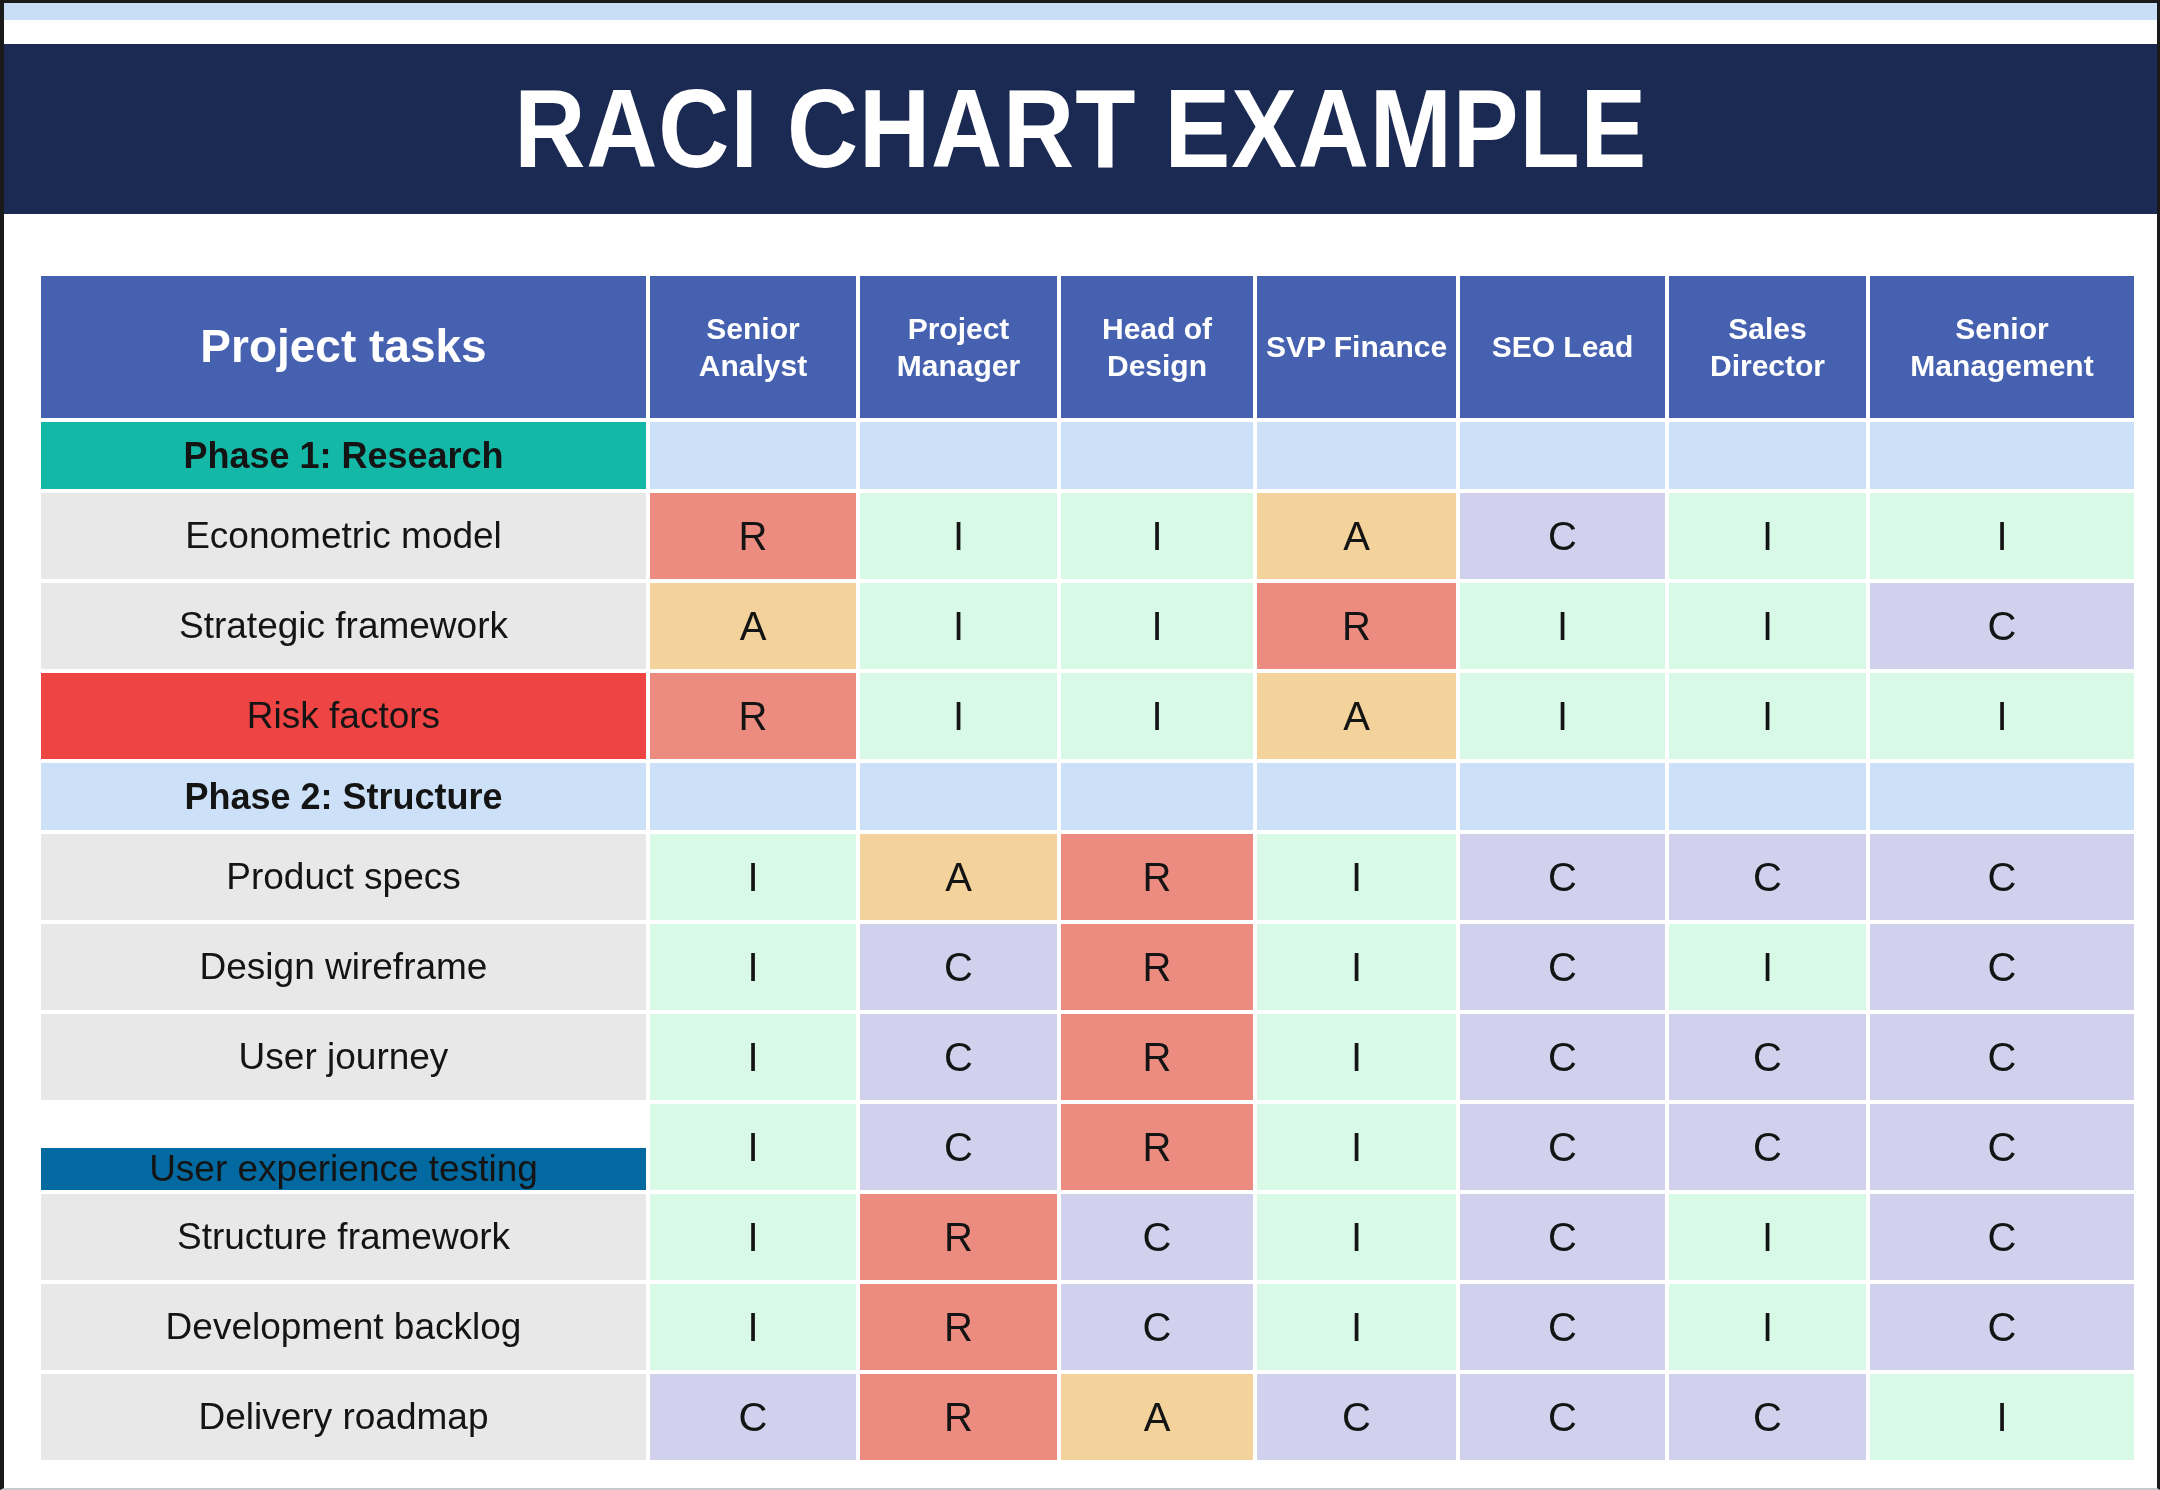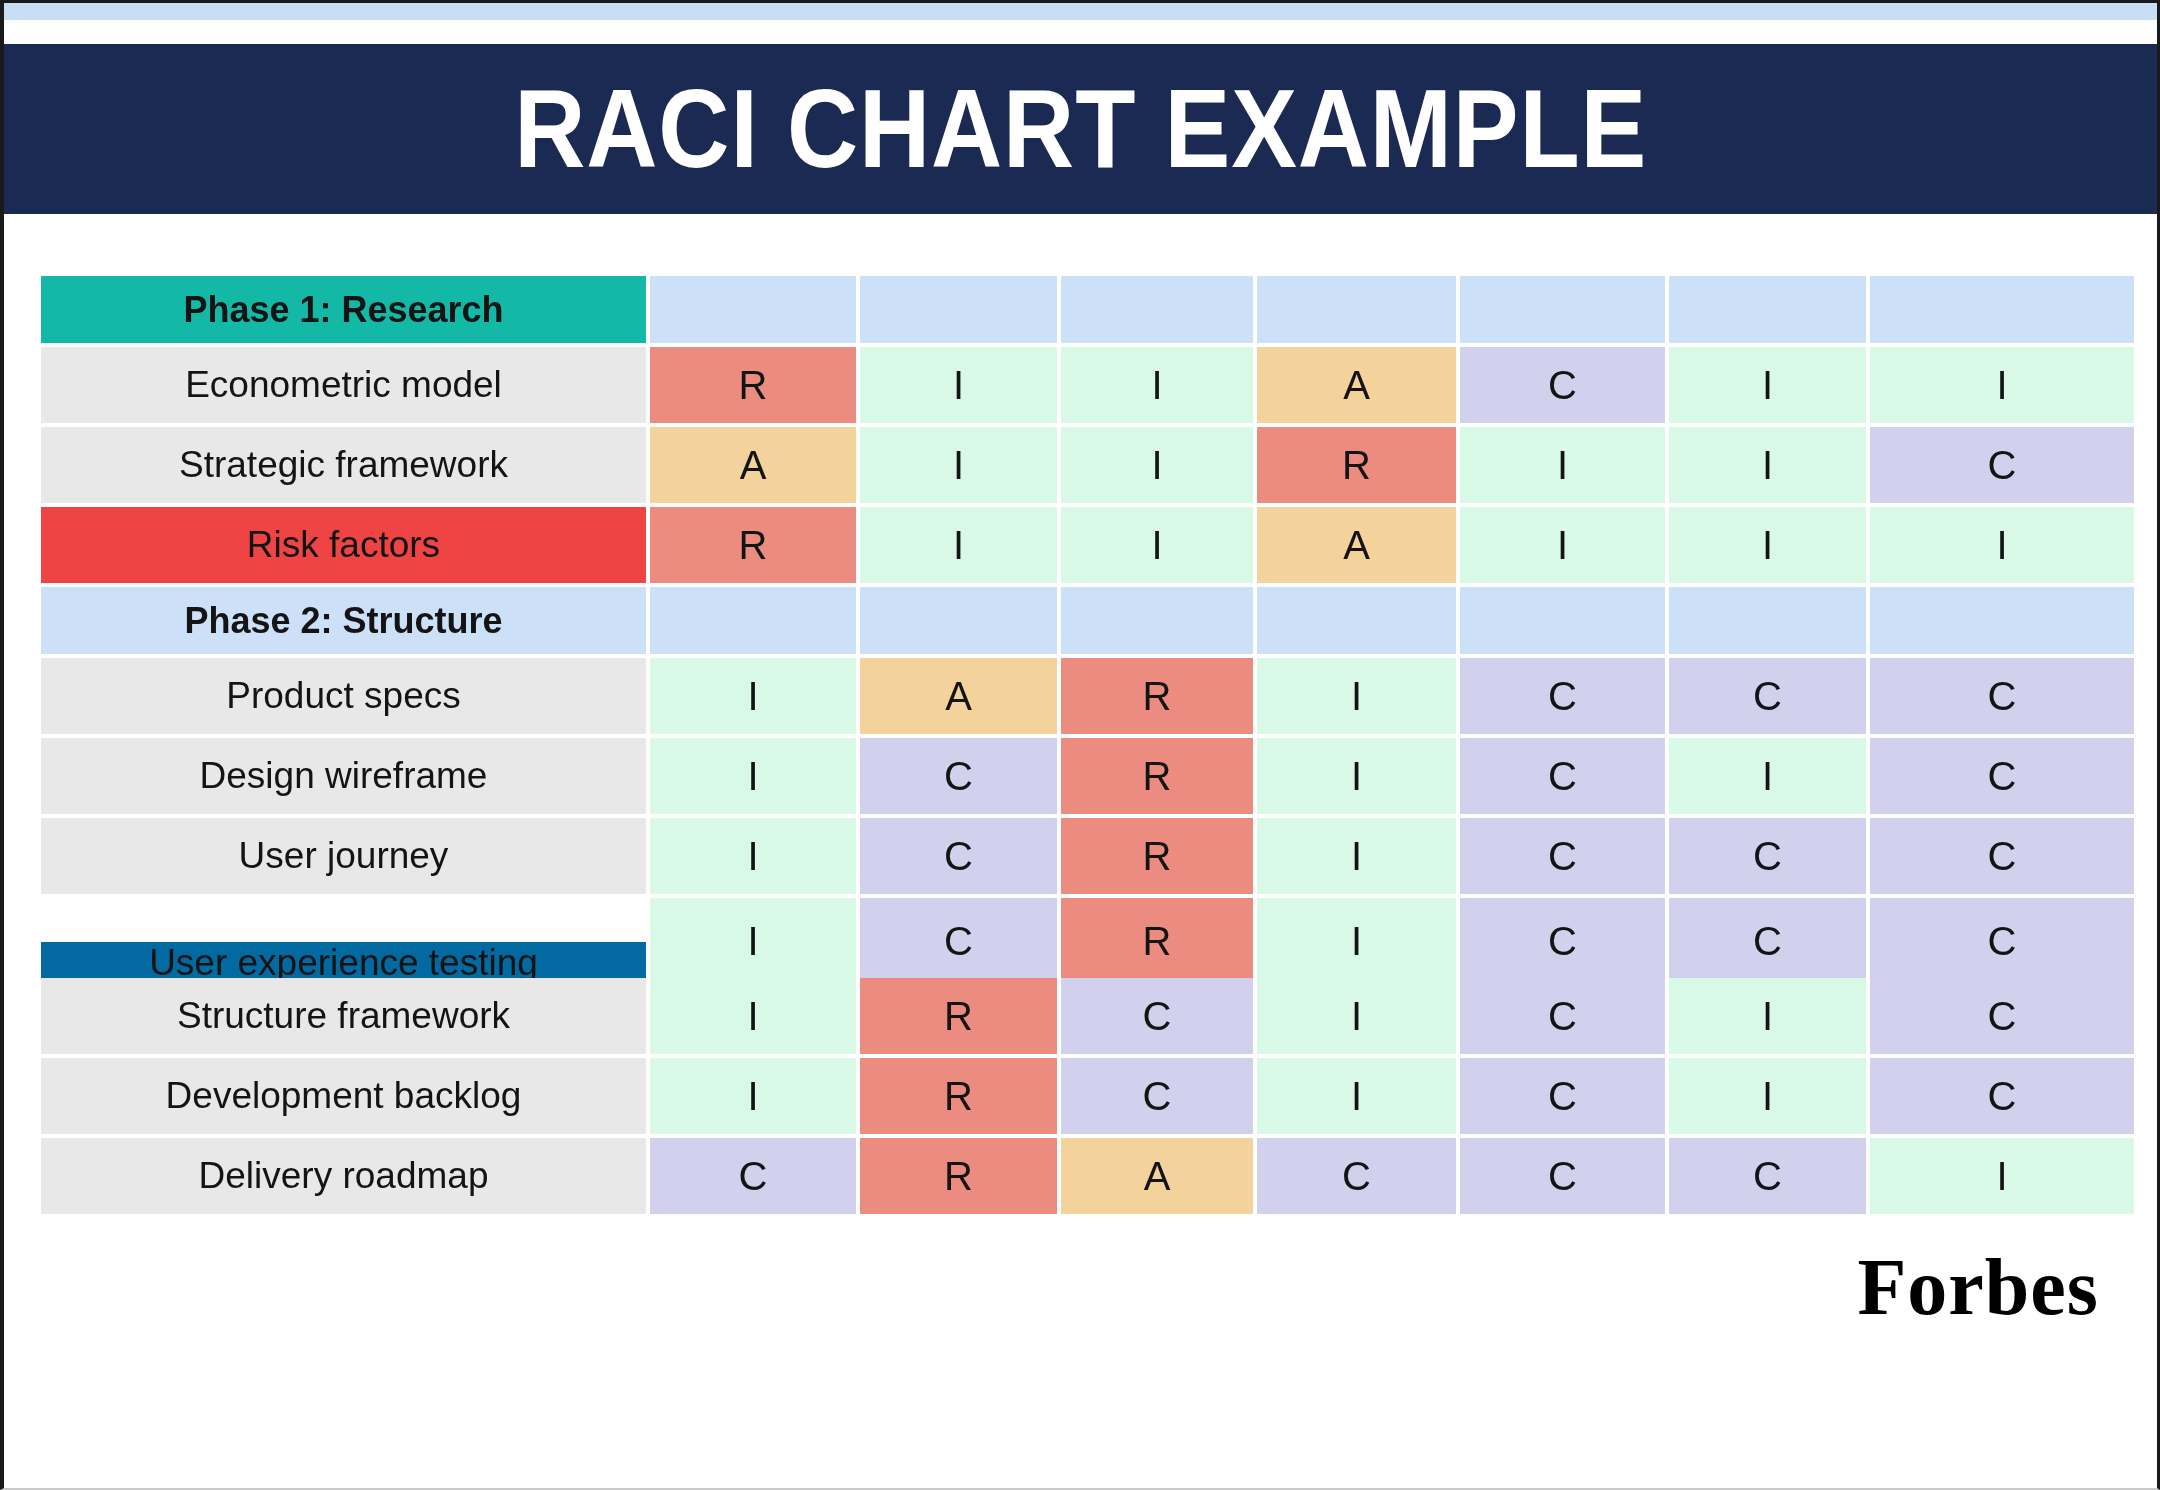--- a/index.html
+++ b/index.html
@@ -28,21 +28,21 @@
   .title-inner{display:inline-block;transform:scaleX(0.88);transform-origin:center;}
   .table-wrap{margin:62px 0 0 37px;width:2093px;}
   .row{
     display:grid;
     grid-template-columns:605px 206px 197px 192px 199px 205px 197px 264px;
     column-gap:4px;
     margin-bottom:4px;
   }
   .header-row{height:142px;}
   .phase-row{height:67px;}
-  .task-row{height:76px;}
+  .task-row{height:86px;}
   .cell{
     display:flex;align-items:center;justify-content:center;
     text-align:center;
   }
   .header-cell{
     color:#ffffff;font-size:30px;font-weight:600;line-height:1.25;
     white-space:pre-line;
   }
   .header-cell.first{font-size:46px;font-weight:600;}
   .label-cell{color:#141414;}
@@ -65,20 +65,30 @@
 </head>
 <body>
 
 <div class="page">
   <div class="top-strip" style="background: rgb(200, 221, 246);"></div>
   <div class="banner" style="background: rgb(27, 42, 82); margin-top: 24px;">
     <h1><span class="title-inner">RACI CHART EXAMPLE</span></h1>
   </div>
 
   <div class="table-wrap" id="raci-table">
+      <div class="row header-row">
+        <div class="cell header-cell first" style="background: rgb(70, 97, 176);">Project tasks</div>
+        <div class="cell header-cell" style="background: rgb(70, 97, 176);">Senior Analyst</div>
+        <div class="cell header-cell" style="background: rgb(70, 97, 176);">Project Manager</div>
+        <div class="cell header-cell" style="background: rgb(70, 97, 176);">Head of Design</div>
+        <div class="cell header-cell" style="background: rgb(70, 97, 176);">SVP Finance</div>
+        <div class="cell header-cell" style="background: rgb(70, 97, 176);">SEO Lead</div>
+        <div class="cell header-cell" style="background: rgb(70, 97, 176);">Sales Director</div>
+        <div class="cell header-cell" style="background: rgb(70, 97, 176);">Senior Management</div>
+      </div>
       <div class="row phase-row">
         <div class="cell label-cell phase-label-cell" style="background: #14b8a6;">Phase 1: Research</div>
         <div class="cell value-cell" style="background: rgb(204, 224, 248);"></div>
         <div class="cell value-cell" style="background: rgb(204, 224, 248);"></div>
         <div class="cell value-cell" style="background: rgb(204, 224, 248);"></div>
         <div class="cell value-cell" style="background: rgb(204, 224, 248);"></div>
         <div class="cell value-cell" style="background: rgb(204, 224, 248);"></div>
         <div class="cell value-cell" style="background: rgb(204, 224, 248);"></div>
         <div class="cell value-cell" style="background: rgb(204, 224, 248);"></div>
       </div>

